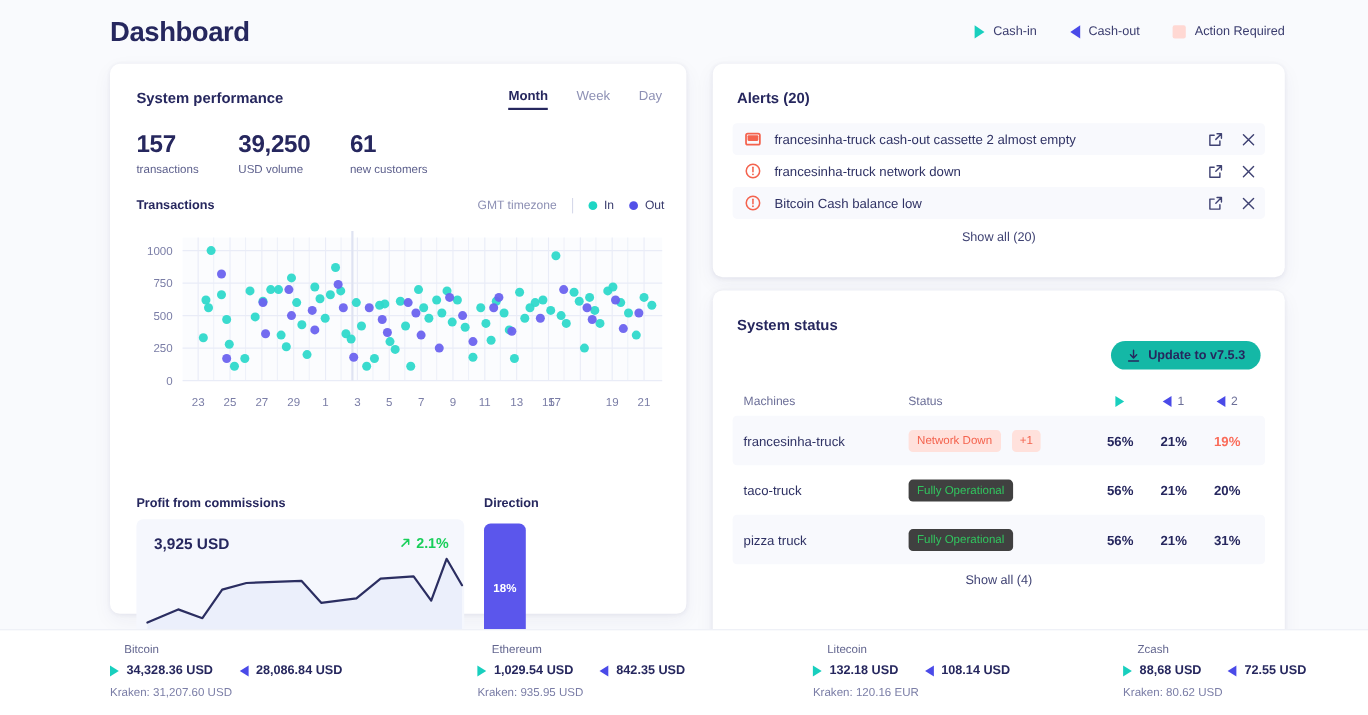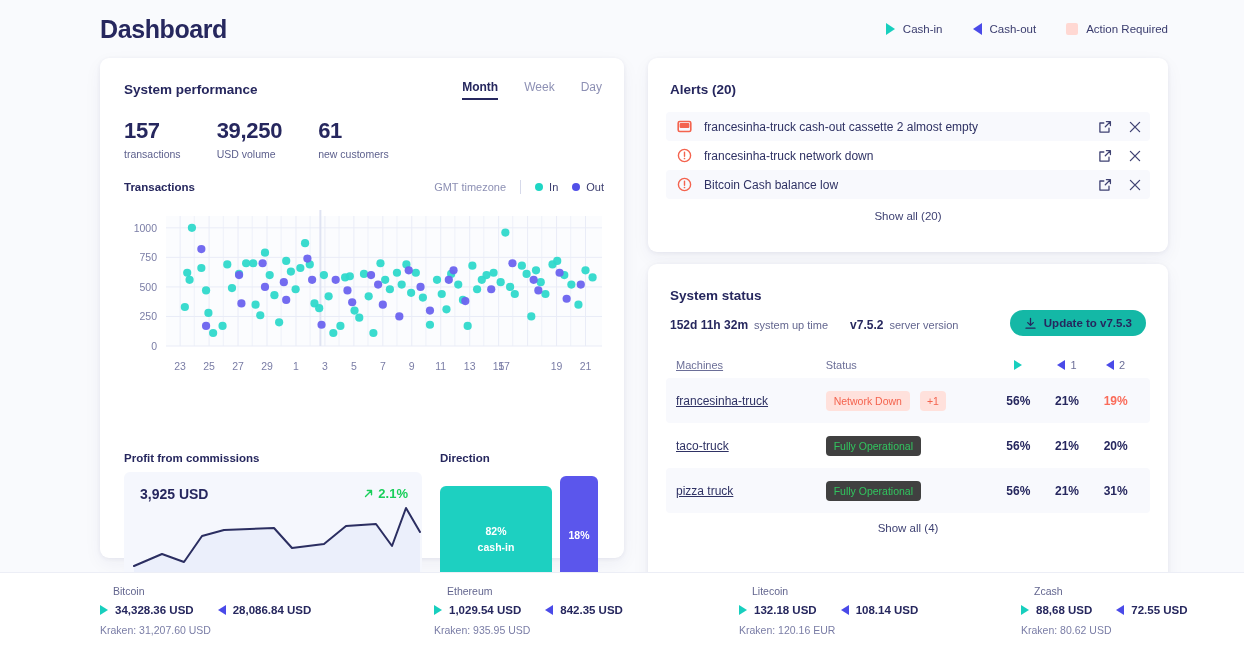--- a/index.html
+++ b/index.html
@@ -134,21 +134,21 @@
     display: flex; align-items: center; gap: 7px; padding: 0 14px;
     font-size: 11.5px; font-weight: bold; color: #26275e; cursor: pointer;
   }
 
   .st-table { position: absolute; left: 18px; right: 18px; top: 88px; }
   .st-row { display: flex; align-items: center; height: 30px; padding: 0 10px; border-radius: 4px; }
   .st-head-row { height: 26px; }
   .st-head-row .c { font-size: 11px; color: #6c6f98; font-weight: normal; }
   .st-body-row { height: 45px; }
   .st-body-row.alt { background: #f8f9fd; }
-  .c-machine { width: 160px; font-size: 12px; color: #2f3264; text-decoration: underline; }
+  .c-machine { width: 160px; font-size: 12px; color: #2f3264; }
   .c-status  { width: 180px; display: flex; align-items: center; gap: 10px; }
   .c-p1, .c-p2, .c-p3 { width: 52px; text-align: center; font-size: 12px; font-weight: bold; color: #26275e; }
   .c-p3.warn { color: #fa6c5a; }
   .pill { font-size: 10.5px; border-radius: 4px; padding: 4px 8px; }
   .pill.down { background: #ffe1dc; color: #f4634e; }
   .pill.plus { background: #ffe1dc; color: #f4634e; padding: 4px 7px; }
   .pill.ok { background: #404040; color: #31c45e; }
   .hdr-ico { display: flex; align-items: center; justify-content: center; gap: 5px; font-size: 11px; color: #3a3c6e; }
 
   
@@ -411,24 +411,20 @@
       <div class="profit-pct">
         <svg width="11" height="11" viewBox="0 0 11 11">
           <path d="M2.5,8.5 L8.5,2.5 M4.3,2.5 L8.5,2.5 L8.5,6.7" fill="none" stroke="#18cf5a" stroke-width="1.4" stroke-linecap="round" stroke-linejoin="round"></path>
         </svg>
         <span>2.1%</span>
       </div>
     </div>
 
     <div class="sub-head" id="dir-head">Direction</div>
     <div class="dir-box">
-      <div class="dir-in">
-        <span>82%</span>
-        <span>cash-in</span>
-      </div>
       <div class="dir-out">
         <span>18%</span>
       </div>
     </div>
   </div>
 
   <div class="card" id="card-alerts">
     <div class="card-title alerts-head">Alerts (20)</div>
     <div class="alert-list">
 
@@ -503,26 +499,20 @@
         </span>
       </div>
 
     </div>
     <div class="showall" id="alerts-showall">Show all (20)</div>
   </div>
 
   <div class="card" id="card-status">
     <div class="card-title status-head">System status</div>
 
-    <div class="status-meta">
-      <span class="meta-strong">152d 11h 32m</span>
-      <span class="meta-light">system up time</span>
-      <span class="meta-strong">v7.5.2</span>
-      <span class="meta-light">server version</span>
-    </div>
 
     <div class="update-btn">
       <svg width="13" height="13" viewBox="0 0 13 13">
         <path d="M6.5,1.4 L6.5,8.2 M3.7,5.6 L6.5,8.4 L9.3,5.6" fill="none" stroke="#26275e" stroke-width="1.3" stroke-linecap="round" stroke-linejoin="round"></path>
         <path d="M2,11.2 L11,11.2" stroke="#26275e" stroke-width="1.3" stroke-linecap="round"></path>
       </svg>
       <span>Update to v7.5.3</span>
     </div>
 
     <div class="st-table">

